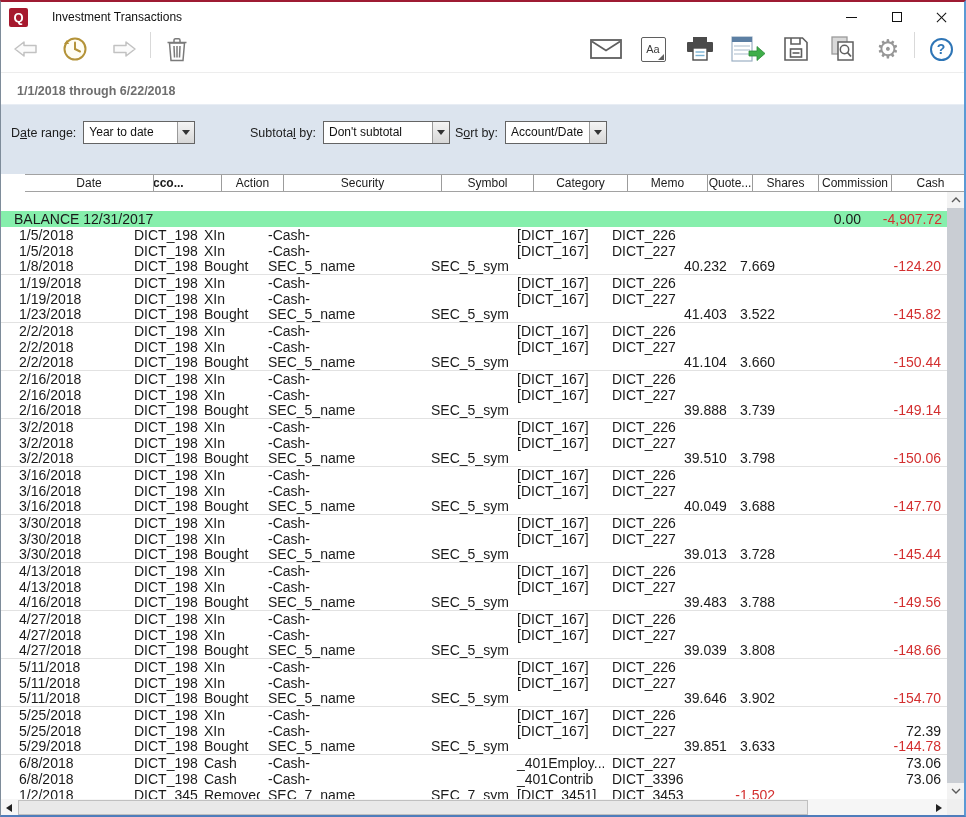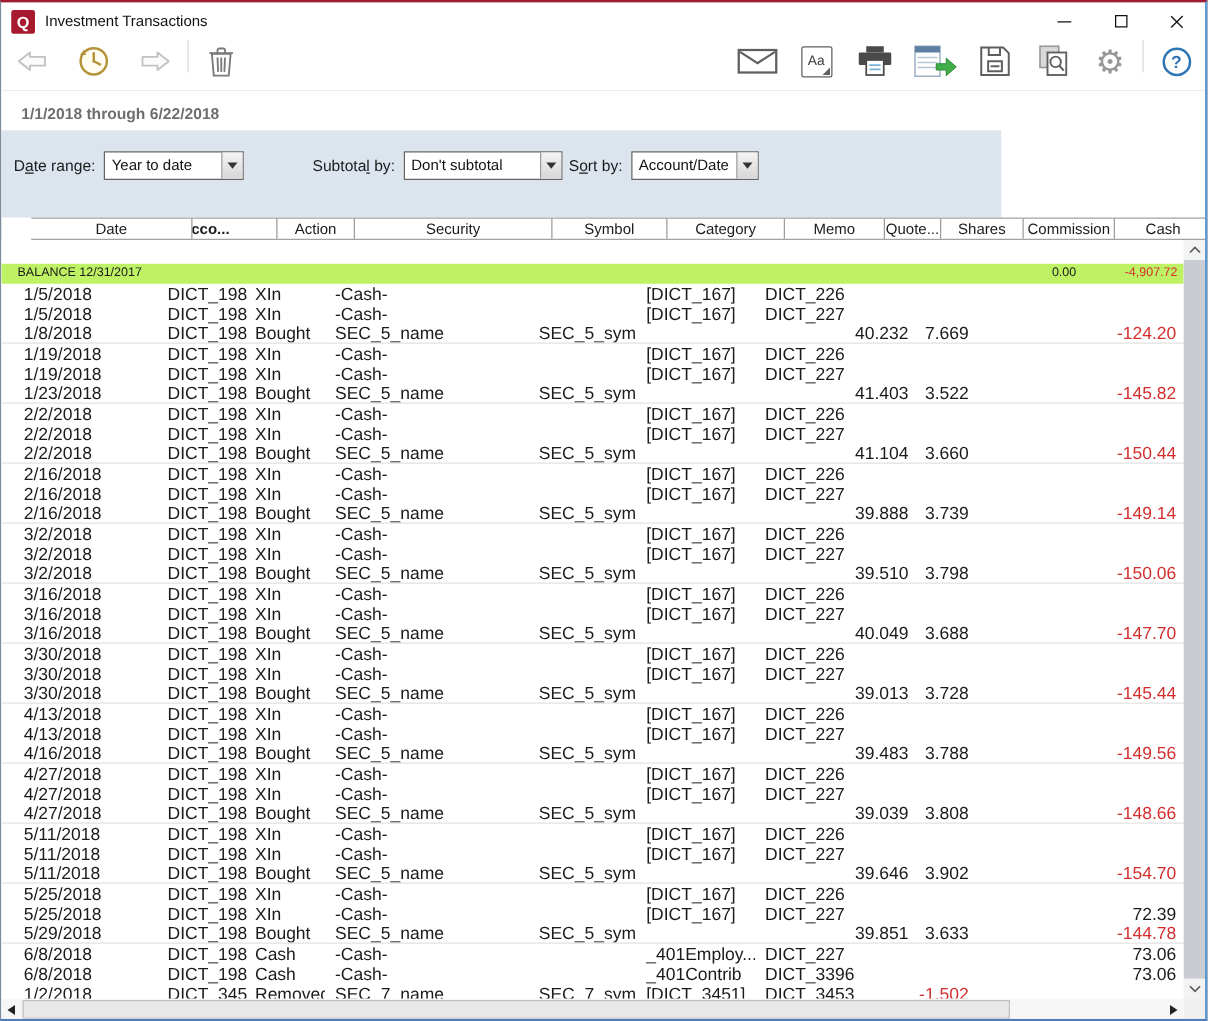--- a/index.html
+++ b/index.html
@@ -7,21 +7,21 @@
   .window {
     position: relative; width: 966px; height: 817px; background:#fff;
     border-top: 2px solid #9e1b32; border-left: 1px solid #7e8c9a;
     border-right: 2px solid #5b9ad4; border-bottom: 2px solid #4f7dbb;
     overflow: hidden;
   }
   
   .titlebar { position:absolute; left:0; top:0; width:963px; height:30px; background:#fff; display:flex; align-items:center; }
   .qlogo { width:19px; height:19px; margin-left:8px; background:#a6192e; color:#fff; font-weight:bold;
            font-size:13px; display:flex; align-items:center; justify-content:center; border-radius:2px; }
-  .tb-title { margin-left:8px; font-size:12px; color:#111;text-align:right; }
+  .tb-title { margin-left:24px; font-size:12px; color:#111;text-align:right; }
   .win-ctls { margin-left:auto; display:flex; height:100%; }
   .ctl { width:45px; height:100%; display:flex; align-items:center; justify-content:center; cursor:default; }
   .glyph-min { width:11px; height:1px; background:#111; display:block; }
   .glyph-max { width:10px; height:10px; border:1.2px solid #111; display:block; }
   .glyph-x { position:relative; width:12px; height:12px; display:block; }
   .glyph-x::before,.glyph-x::after{ content:""; position:absolute; left:5.5px; top:0; width:1.2px; height:13px; background:#111;}
   .glyph-x::before{ transform:rotate(45deg);} .glyph-x::after{ transform:rotate(-45deg);}
   
   .toolbar { position:absolute; left:0; top:30px; width:963px; height:41px; background:#fff; display:flex; align-items:flex-start; border-bottom:1px solid #ededed; }
   .tool { height:34px; min-width:34px; display:flex; align-items:center; justify-content:center; margin:0 3px; cursor:default; }
@@ -32,21 +32,21 @@
   .aa-box::after{ content:""; position:absolute; right:1px; bottom:1px; width:0; height:0;
             border-left:6px solid transparent; border-bottom:6px solid #5f5f5f; }
   .gear-glyph { font-size:26px; color:#979797; line-height:26px; }
   .help-circle { width:23px; height:23px; border:2px solid #2e75b6; border-radius:50%; color:#2e75b6;
             font-weight:bold; font-size:14px; display:flex; align-items:center; justify-content:center; }
   
   .report-head { position:absolute; left:0; top:71px; width:963px; height:31px; background:#fff; display:flex; align-items:center; }
   .report-title { font-size:19px; font-weight:bold; color:#151515; margin-left:10px; letter-spacing:-0.2px; }
   .report-range { font-size:12.5px; font-weight:bold; color:#6e6e6e; margin-left:16px; padding-top:4px; }
   
-  .filterbar { position:absolute; left:0; top:102px; width:800px; height:70px; background:#dce4ee; border-top:1px solid #e8edf4; }
+  .filterbar { position:absolute; left:0; top:102px; width:963px; height:70px; background:#dce4ee; border-top:1px solid #e8edf4; }
   .fgroup { position:absolute; top:16px; display:flex; align-items:center; }
   .flabel { font-size:12.5px; color:#1c1c1c; margin-right:7px; }
   .combo { height:23px; background:#fff; border:1px solid #646464; display:flex; align-items:stretch; font-size:12px; color:#111; cursor:default; }
   .combo-text { flex:1; padding:3px 4px 0 5px; white-space:nowrap; overflow:hidden; }
   .combo-btn { width:17px; background:linear-gradient(#f4f4f4,#d7d7d7); border-left:1px solid #9a9a9a; display:flex; align-items:center; justify-content:center; }
   .combo-arrow { width:0; height:0; border-left:4px solid transparent; border-right:4px solid transparent; border-top:5px solid #333; }
   
   .theader { position:absolute; left:0; top:172px; width:946px; height:18px; background:#fff; display:flex;
              border-top:1px solid #a2a2a2; border-bottom:1px solid #a2a2a2; font-size:12px; color:#1b1b1b;margin-left:24px; }
   .th { height:100%; line-height:16px; text-align:center; border-right:1px solid #9c9c9c; overflow:hidden; white-space:nowrap; cursor:default; display:flex; align-items:center; justify-content:center; }
@@ -64,21 +64,21 @@
   .td.c-action{ padding-left:6px; }
   .td.c-security{ padding-left:8px; }
   .td.c-symbol{ padding-left:13px; }
   .td.c-category{ padding-left:7px; }
   .td.c-memo{ padding-left:8px; }
   .td.c-quote{ text-align:right; padding-right:8px; }
   .td.c-shares{ text-align:right; padding-right:20px; }
   .td.c-commission{ text-align:right; padding-right:8px; }
   .td.c-cash{ text-align:right; padding-right:5px; }
   .neg { color:#d32f2f; }
-  .balance-row { display:flex; height:16px; line-height:16px; font-size:10px; color:#1a1a1a; background:#bef264; }
+  .balance-row { display:flex; height:16px; line-height:16px; font-size:14px; color:#1a1a1a; background:#86efac; }
   .balance-label { flex:1; padding-left:13px; }
   
   .vscroll { position:absolute; right:0; top:190px; width:17px; height:607px; background:#f3f3f3; }
   .vs-arrow { position:absolute; left:0; width:17px; height:16px; background:#f3f3f3; display:flex; align-items:center; justify-content:center; }
   .vs-up{ top:0; } .vs-down{ bottom:0; }
   .vs-thumb { position:absolute; left:0; top:16px; width:17px; height:575px; background:#c9cdd3; }
   .hscroll { position:absolute; left:0; top:797px; width:946px; height:17px; background:#f6f6f6; display:flex; align-items:center; }
   .hs-arrow { width:16px; height:17px; display:flex; align-items:center; justify-content:center; }
   .tri-left { width:0; height:0; border-top:4px solid transparent; border-bottom:4px solid transparent; border-right:6px solid #222; }
   .tri-right { width:0; height:0; border-top:4px solid transparent; border-bottom:4px solid transparent; border-left:6px solid #222; }

